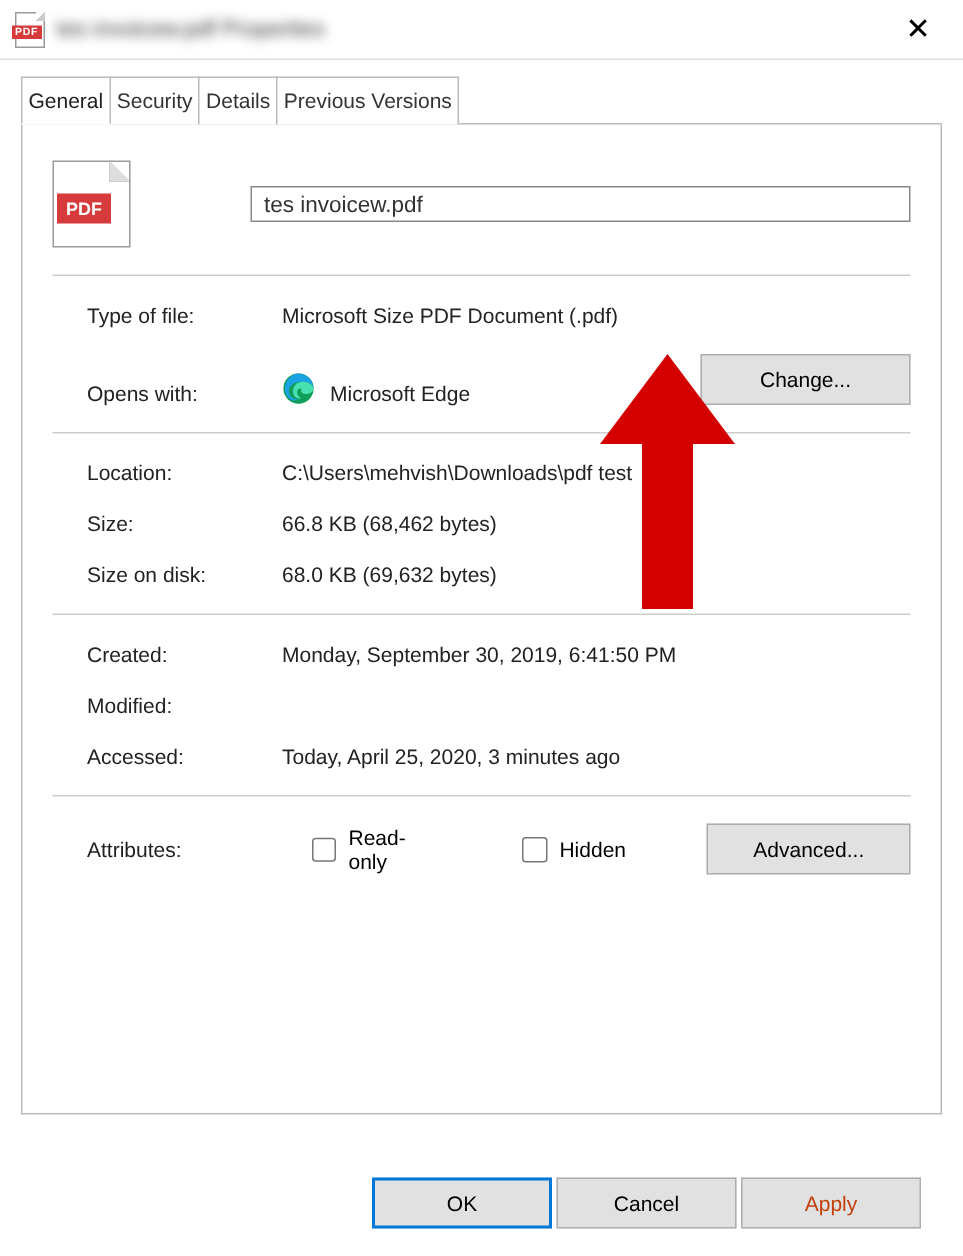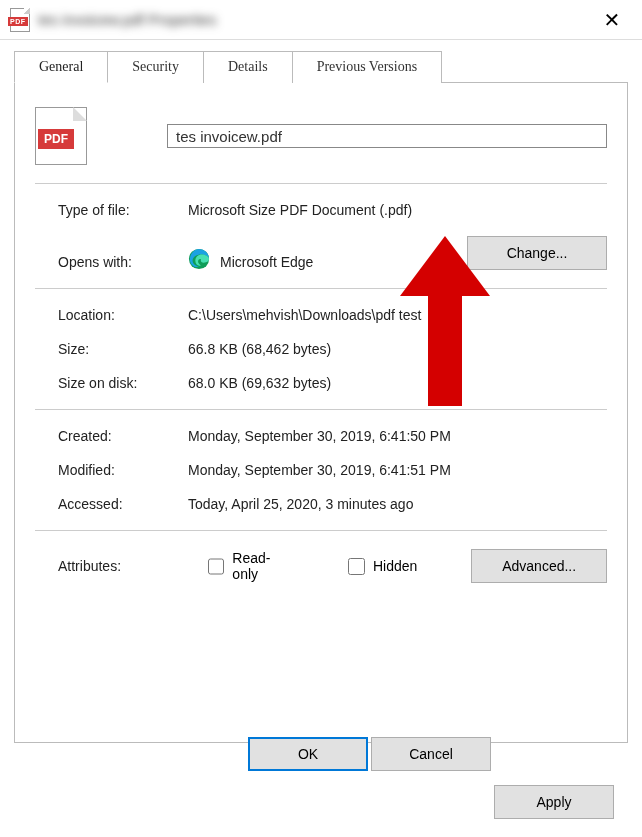--- a/index.html
+++ b/index.html
@@ -50,30 +50,29 @@
       cursor: default;
     }
     .content-outer {
       padding: 10px 14px 0 14px;
     }
     .tabs {
       display: flex;
       border-bottom: 1px solid #bbb;
     }
     .tab {
-      padding: 7px 24px;
+      padding: 7px 4px;
       border: 1px solid #bbb;
       border-bottom: none;
       background: #fff;
       color: #222;
       margin-right: -1px;
       position: relative;
       top: 1px;
       cursor: default;
-      font-family: Liberation Serif, serif;
     }
     .tab.active {
       background: #fff;
       border-bottom: 1px solid #fff;
       z-index: 2;
     }
     .tab:not(.active) {
       background: #fff;
       color: #333;
     }
@@ -169,21 +168,21 @@
       width: 120px; height: 34px;
       border: 1px solid #adadad;
       background: #e1e1e1;
       font-family: inherit; font-size:14px;
       cursor: default;
     }
     .btn.primary {
       border: 2px solid #0078d7;
       background: #e1e1e1;
     }
-    .btn.disabled { color: #000000; margin-top: 48px; }
+    .btn.disabled { color: #c2410c; }
     .arrow-overlay { position:absolute; pointer-events:none; }
   </style>
 </head>
 <body>
 
 <div class="titlebar">
   <div class="title-left">
     <div class="title-icon">
       <div class="page"></div>
         <div class="fold"></div>
@@ -247,21 +246,20 @@
       <div class="value">68.0 KB (69,632 bytes)</div>
     </div>
     <hr class="hr">
 
     <div class="row">
       <div class="label">Created:</div>
       <div class="value">Monday, September 30, 2019, 6:41:50 PM</div>
     </div>
     <div class="row">
       <div class="label">Modified:</div>
-      <div class="value">Monday, September 30, 2019, 6:41:51 PM</div>
     </div>
     <div class="row">
       <div class="label">Accessed:</div>
       <div class="value">Today, April 25, 2020, 3 minutes ago</div>
     </div>
     <hr class="hr">
 
     <div class="row attr-row">
       <div class="label">Attributes:</div>
       <label class="chk">

